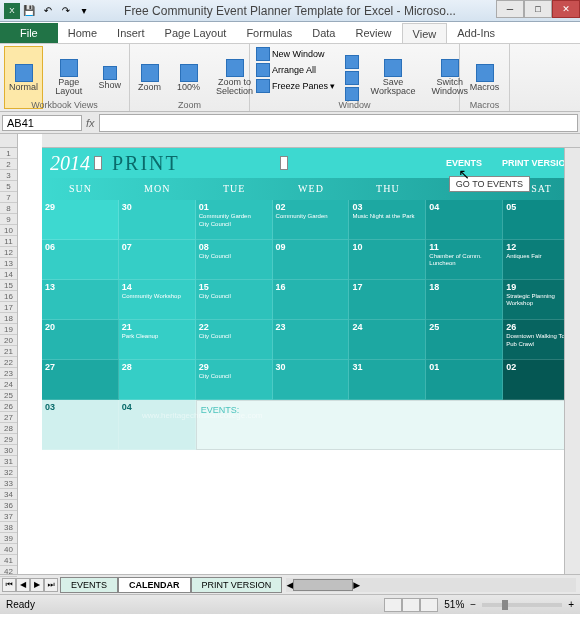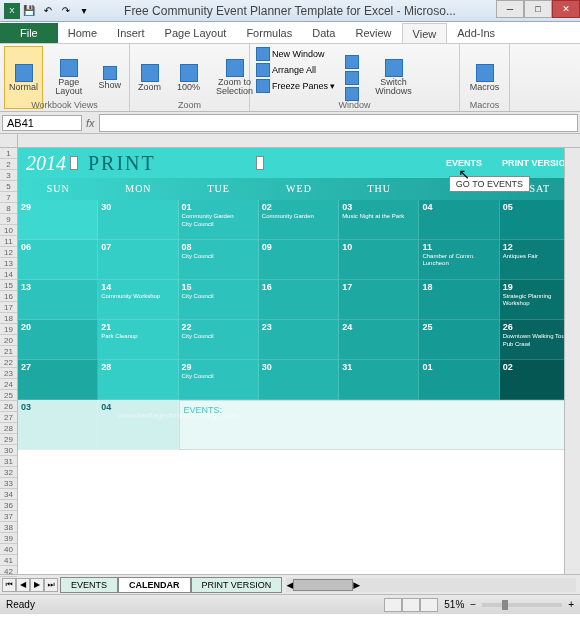--- a/index.html
+++ b/index.html
@@ -27,21 +27,21 @@
 .ribbon-small-col{display:flex;flex-direction:column;gap:0;font-size:9px;}
 .ribbon-small-item{display:flex;align-items:center;gap:2px;padding:1px 2px;white-space:nowrap;}
 .namebox-row{height:22px;background:#e8e8e8;display:flex;align-items:center;border-bottom:1px solid #bbb;padding:0 2px;gap:4px;}
 .namebox{width:80px;height:16px;background:#fff;border:1px solid #aaa;font-size:11px;padding:0 4px;display:flex;align-items:center;}
 .fx-label{font-style:italic;font-size:11px;color:#666;}
 .fx-bar{flex:1;height:18px;background:#fff;border:1px solid #aaa;}
 .sheet-area{position:relative;height:440px;display:flex;}
 .row-headers{width:18px;background:#e8e8e8;border-right:1px solid #bbb;}
 .corner{height:14px;border-bottom:1px solid #bbb;background:#e8e8e8;}
 .rowh{height:11px;font-size:8px;color:#666;text-align:center;border-bottom:1px solid #ccc;line-height:11px;}
-.sheet-content{flex:1;position:relative;overflow:hidden;}
+.sheet-content{flex:1;position:relative;overflow:hidden;margin-left:24px;}
 .col-headers{height:14px;background:#e8e8e8;border-bottom:1px solid #bbb;}
 .calendar{position:relative;background:#3dd9d0;}
 .cal-header{height:30px;background:#3dd9d0;display:flex;align-items:center;padding:0 8px;position:relative;}
 .year{font-family:Georgia,serif;font-size:20px;color:#fff;font-style:italic;}
 .spinner{width:8px;height:14px;background:#fff;margin:0 4px;border:1px solid #888;}
 .month{font-family:Georgia,serif;font-size:20px;color:#0a6b6b;letter-spacing:2px;margin-left:6px;}
 .hdr-links{position:absolute;right:8px;display:flex;gap:20px;font-size:9px;color:#fff;font-weight:bold;}
 .tooltip{position:absolute;right:50px;top:28px;background:#fff;border:1px solid #888;padding:2px 6px;font-size:9px;color:#333;z-index:10;}
 .cursor{position:absolute;right:110px;top:18px;font-size:14px;z-index:11;}
 .dayrow{display:flex;height:22px;background:linear-gradient(to right,#3dd9d0,#1a9a95);}
@@ -160,20 +160,24 @@
           </div>
         <div class="ribbon-small-item"><div class="ribbon-icon-sm"></div><span>Freeze Panes</span> ▾</div>
       </div>
       <div class="ribbon-small-col" style="justify-content:center;gap:2px;">
         <div class="ribbon-icon-sm"></div>
         <div class="ribbon-icon-sm"></div>
         <div class="ribbon-icon-sm"></div>
       </div>
       <div class="ribbon-btn ribbon-btn-lg">
           <div class="ribbon-icon"></div>
+          <span class="ribbon-btn-label">Save Workspace</span>
+        </div>
+      <div class="ribbon-btn ribbon-btn-lg">
+          <div class="ribbon-icon"></div>
           <span class="ribbon-btn-label">Switch Windows</span>
         </div>
     </div>
     <div class="ribbon-group-label">Window</div>
   </div>
   <div class="ribbon-group" style="width:50px;">
     <div class="ribbon-items">
         <div class="ribbon-btn ribbon-btn-lg">
           <div class="ribbon-icon"></div>
           <span class="ribbon-btn-label">Macros</span>

